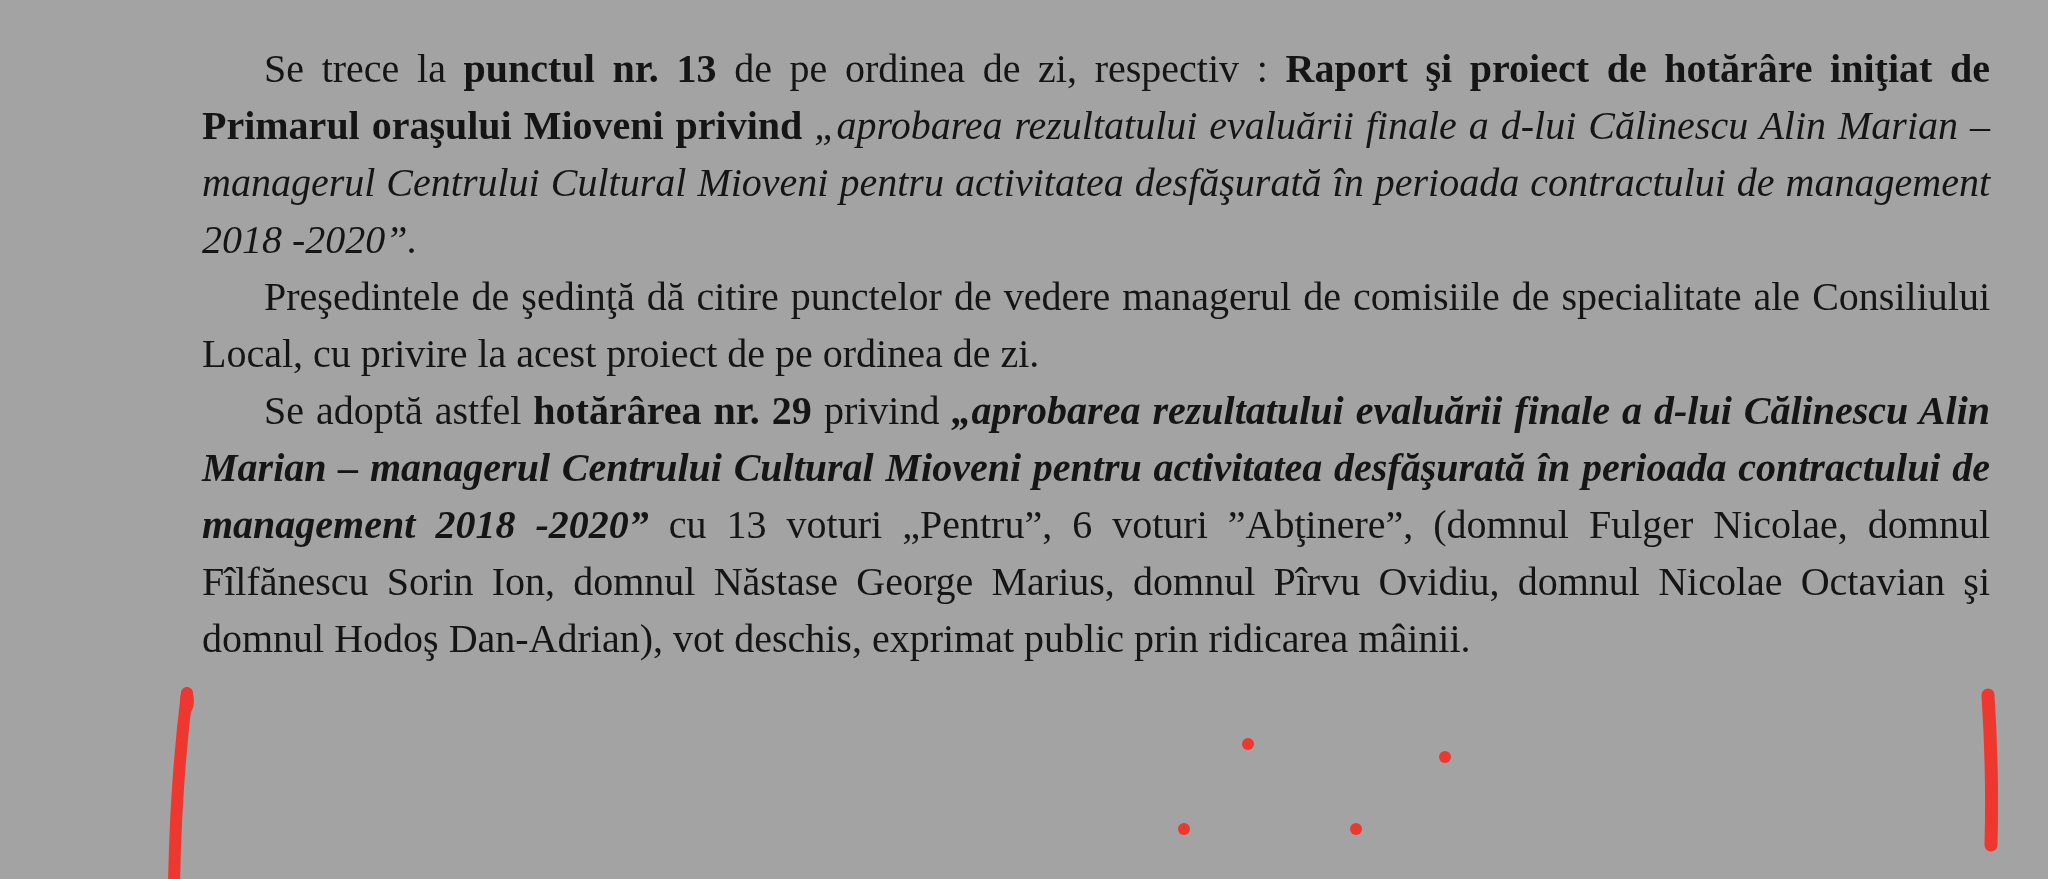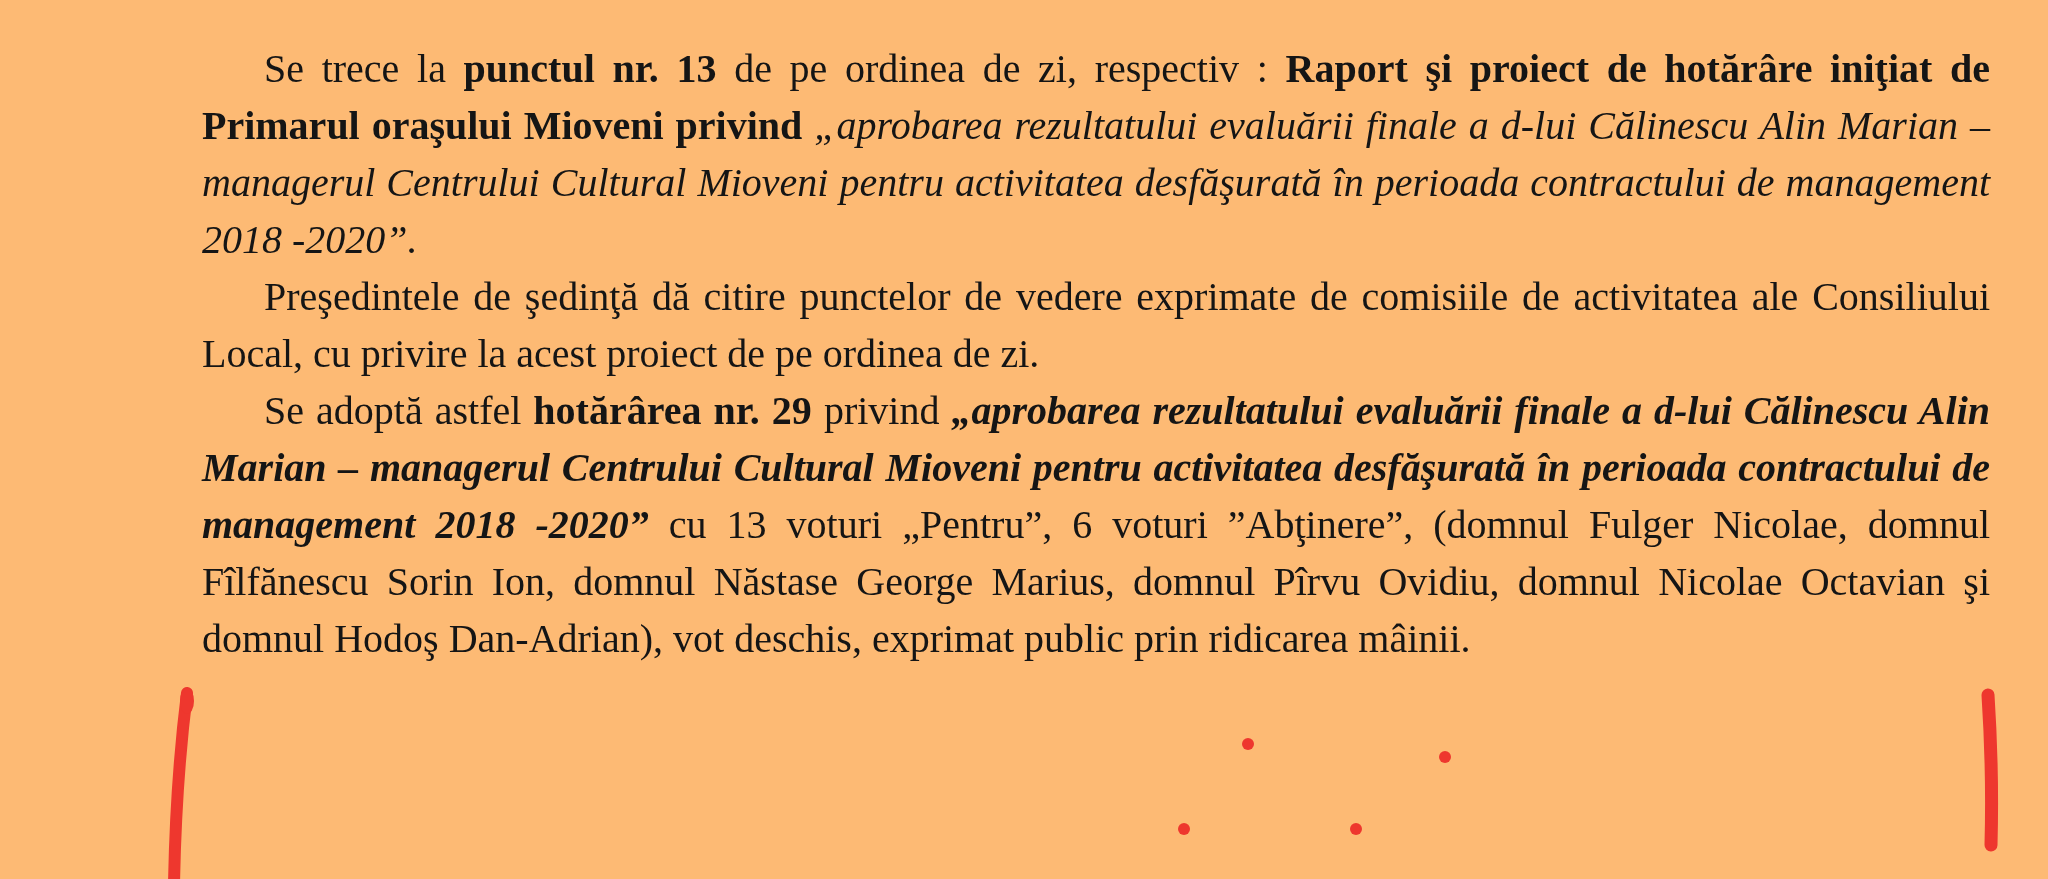--- a/index.html
+++ b/index.html
@@ -7,21 +7,21 @@
     padding: 0;
     background: #ffffff;
     width: 2048px;
     height: 879px;
     overflow: hidden;
   }
   .page {
     position: relative;
     width: 2048px;
     height: 879px;
-    background: #fdba74;
+    background: #a3a3a3;
     font-family: "Liberation Serif", "DejaVu Serif", serif;
     color: #151515;
   }
   .doc-text {
     position: absolute;
     top: 40px;
     left: 202px;
     width: 1788px;
     font-size: 40px;
     line-height: 57px;
@@ -44,21 +44,21 @@
     height: 879px;
     pointer-events: none;
   }
 </style>
 </head>
 <body>
 
 <div class="page">
   <div class="doc-text" id="doc-text">
       <p><span class="seg-normal">Se trece la </span><span class="seg-bold">punctul nr. 13</span><span class="seg-normal"> de pe ordinea de zi, respectiv : </span><span class="seg-bold">Raport şi proiect de hotărâre iniţiat de Primarul oraşului Mioveni privind </span><span class="seg-italic">„aprobarea rezultatului evaluării finale a d-lui Călinescu Alin Marian – managerul Centrului Cultural Mioveni pentru activitatea desfăşurată în perioada contractului de management 2018 -2020”.</span></p>
-      <p><span class="seg-normal">Preşedintele de şedinţă dă citire punctelor de vedere exprimate de comisiile de activitatea ale Consiliului Local, cu privire la acest proiect de pe ordinea de zi.</span></p>
+      <p><span class="seg-normal">Preşedintele de şedinţă dă citire punctelor de vedere managerul de comisiile de specialitate ale Consiliului Local, cu privire la acest proiect de pe ordinea de zi.</span></p>
       <p><span class="seg-normal">Se adoptă astfel </span><span class="seg-bold">hotărârea nr. 29</span><span class="seg-normal"> privind </span><span class="seg-bolditalic">„aprobarea rezultatului evaluării finale a d-lui Călinescu Alin Marian – managerul Centrului Cultural Mioveni pentru activitatea desfăşurată în perioada contractului de management 2018 -2020”</span><span class="seg-normal"> cu 13 voturi „Pentru”, 6 voturi ”Abţinere”, (domnul Fulger Nicolae, domnul Fîlfănescu Sorin Ion, domnul Năstase George Marius, domnul Pîrvu Ovidiu, domnul Nicolae Octavian şi domnul Hodoş Dan-Adrian), vot deschis, exprimat public prin ridicarea mâinii.</span></p>
     </div>
   <svg class="pen-overlay" id="pen-overlay" width="2048" height="879" viewBox="0 0 2048 879" xmlns="http://www.w3.org/2000/svg">
       <path d="M 187 693 Q 176 780 174 884" stroke="#ee372e" stroke-width="12" stroke-linecap="round" fill="none"></path>
       <ellipse cx="187" cy="701" rx="7" ry="13" fill="#ee372e"></ellipse>
       <path d="M 1988 695 Q 1993 772 1991 845" stroke="#ee372e" stroke-width="13" stroke-linecap="round" fill="none"></path>
       <circle cx="1248" cy="744" r="6" fill="#ee372e"></circle>
       <circle cx="1445" cy="757" r="6" fill="#ee372e"></circle>
       <circle cx="1184" cy="829" r="6" fill="#ee372e"></circle>
       <circle cx="1356" cy="829" r="6" fill="#ee372e"></circle>

